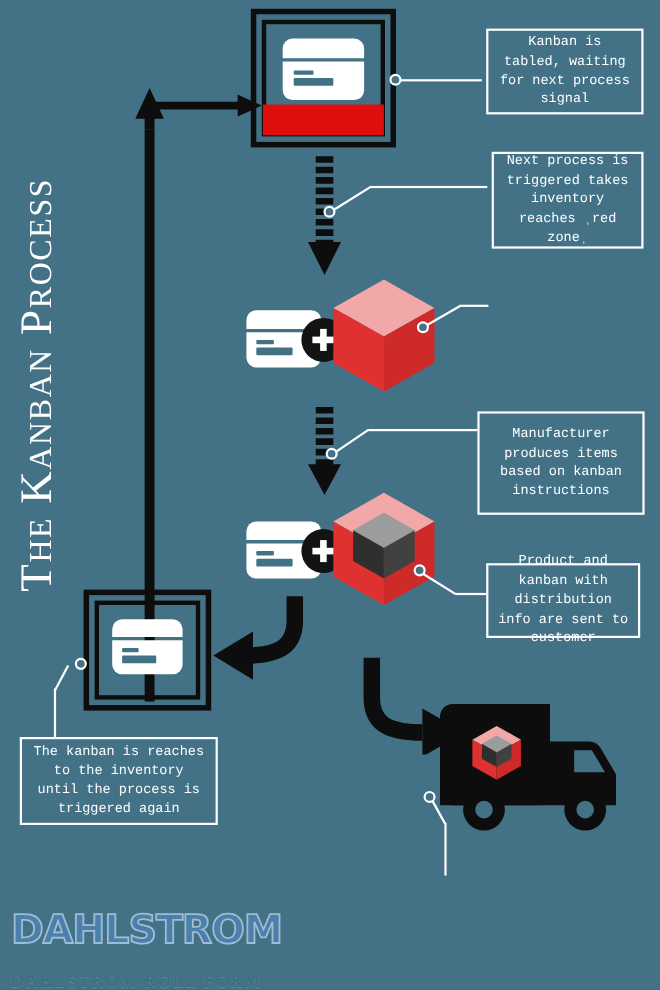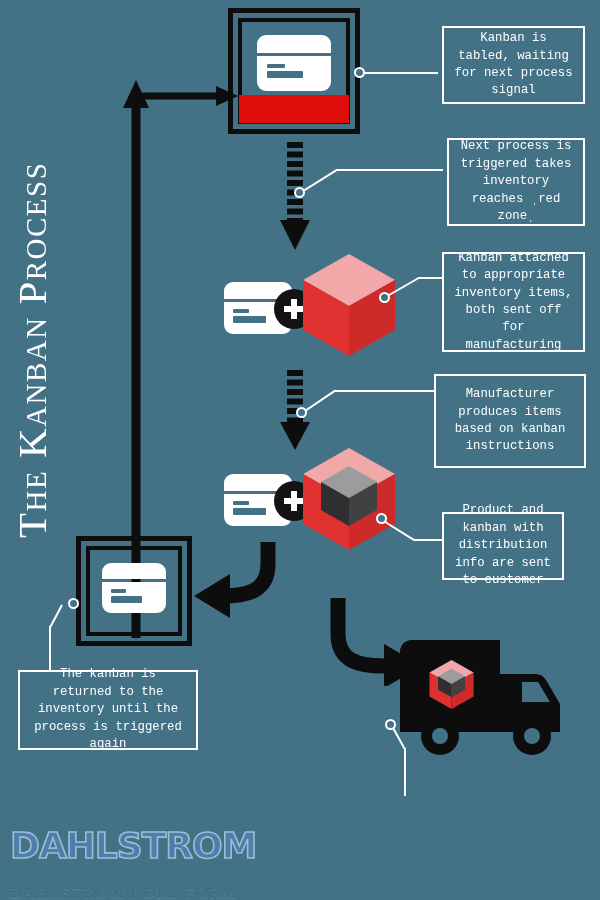--- a/index.html
+++ b/index.html
@@ -157,23 +157,20 @@
   <svg class="cube-svg" style="left:300px;top:250px;width:98px;height:110px;" viewBox="0 0 98 110">
     <polygon points="49,4 95,30 49,56 3,30" fill="#f2a8a8"></polygon>
     <polygon points="3,30 49,56 49,106 3,80" fill="#e03131"></polygon>
     <polygon points="95,30 49,56 49,106 95,80" fill="#cf2a2a"></polygon>
   </svg>
 
   <div class="conn" style="left:384px;top:297px;width:40px;transform:rotate(-30deg);"></div>
   <div class="conn" style="left:418px;top:277px;width:26px;"></div>
   <div class="dot" style="left:379px;top:292px;"></div>
 
-  <div class="callout" style="left:442px;top:252px;width:143px;height:100px;">
-    <span>Kanban attached to appropriate inventory items, both sent off for manufacturing</span>
-  </div>
 
   <svg class="arrow-svg" style="left:278px;top:368px;width:34px;height:82px;" viewBox="0 0 34 82">
     <line x1="17" y1="2" x2="17" y2="58" stroke="#0d0d0d" stroke-width="16" stroke-dasharray="6 3.5"></line>
     <polygon points="17,82 2,54 32,54" fill="#0d0d0d"></polygon>
   </svg>
   <div class="conn" style="left:302px;top:412px;width:40px;transform:rotate(-34deg);"></div>
   <div class="conn" style="left:335px;top:390px;width:110px;"></div>
   <div class="dot" style="left:296px;top:407px;"></div>
 
   <div class="callout" style="left:434px;top:374px;width:152px;height:94px;justify-content:center;">
@@ -199,21 +196,21 @@
 
     <polygon points="49,22 77,38 49,54 21,38" fill="#9c9c9c"></polygon>
     <polygon points="21,38 49,54 49,82 21,66" fill="#2f2f2f"></polygon>
     <polygon points="77,38 49,54 49,82 77,66" fill="#414141"></polygon>
   </svg>
 
   <div class="conn" style="left:382px;top:519px;width:38px;transform:rotate(32deg);"></div>
   <div class="conn" style="left:414px;top:539px;width:30px;"></div>
   <div class="dot" style="left:376px;top:513px;"></div>
 
-  <div class="callout" style="left:442px;top:512px;width:122px;height:68px;">
+  <div class="callout" style="left:442px;top:512px;width:140px;height:68px;">
     <span>Product and kanban with distribution info are sent to customer</span>
   </div>
 
   <svg class="arrow-svg" style="left:192px;top:534px;width:92px;height:86px;" viewBox="0 0 92 86">
     <path d="M76,8 L76,30 C76,58 54,62 30,62" stroke="#0d0d0d" stroke-width="15" fill="none" stroke-linecap="butt"></path>
     <polygon points="2,62 38,40 38,84" fill="#0d0d0d"></polygon>
   </svg>
 
   <div class="frame" style="left:76px;top:536px;width:116px;height:110px;">
     <div class="frame-inner" style="left:5px;top:5px;right:5px;bottom:5px;"></div>
@@ -223,21 +220,21 @@
       <div class="l1" style="left:9px;top:26px;width:15px;"></div>
       <div class="l2" style="left:9px;top:33px;width:31px;"></div>
     </div>
   </div>
 
   <div class="conn" style="left:62px;top:604px;width:26px;transform:rotate(118deg);"></div>
   <div class="conn" style="left:49px;top:626px;width:2px;height:44px;"></div>
   <div class="dot" style="left:68px;top:598px;"></div>
 
   <div class="callout" style="left:18px;top:670px;width:180px;height:80px;">
-    <span>The kanban is returned to the inventory until the process is triggered again</span>
+    <span>The kanban is reaches to the inventory until the process is triggered again</span>
   </div>
 
   <svg class="arrow-svg" style="left:326px;top:596px;width:100px;height:90px;" viewBox="0 0 100 90">
     <path d="M12,2 L12,38 C12,66 34,70 58,70" stroke="#0d0d0d" stroke-width="15" fill="none" stroke-linecap="butt"></path>
     <polygon points="96,70 58,48 58,92" fill="#0d0d0d"></polygon>
   </svg>
 
   <svg class="arrow-svg" style="left:396px;top:636px;width:168px;height:122px;" viewBox="0 0 168 122">
 
     <path d="M4,18 q0,-14 14,-14 L104,4 q0,0 0,0 L104,96 L4,96 Z" fill="#0d0d0d"></path>

